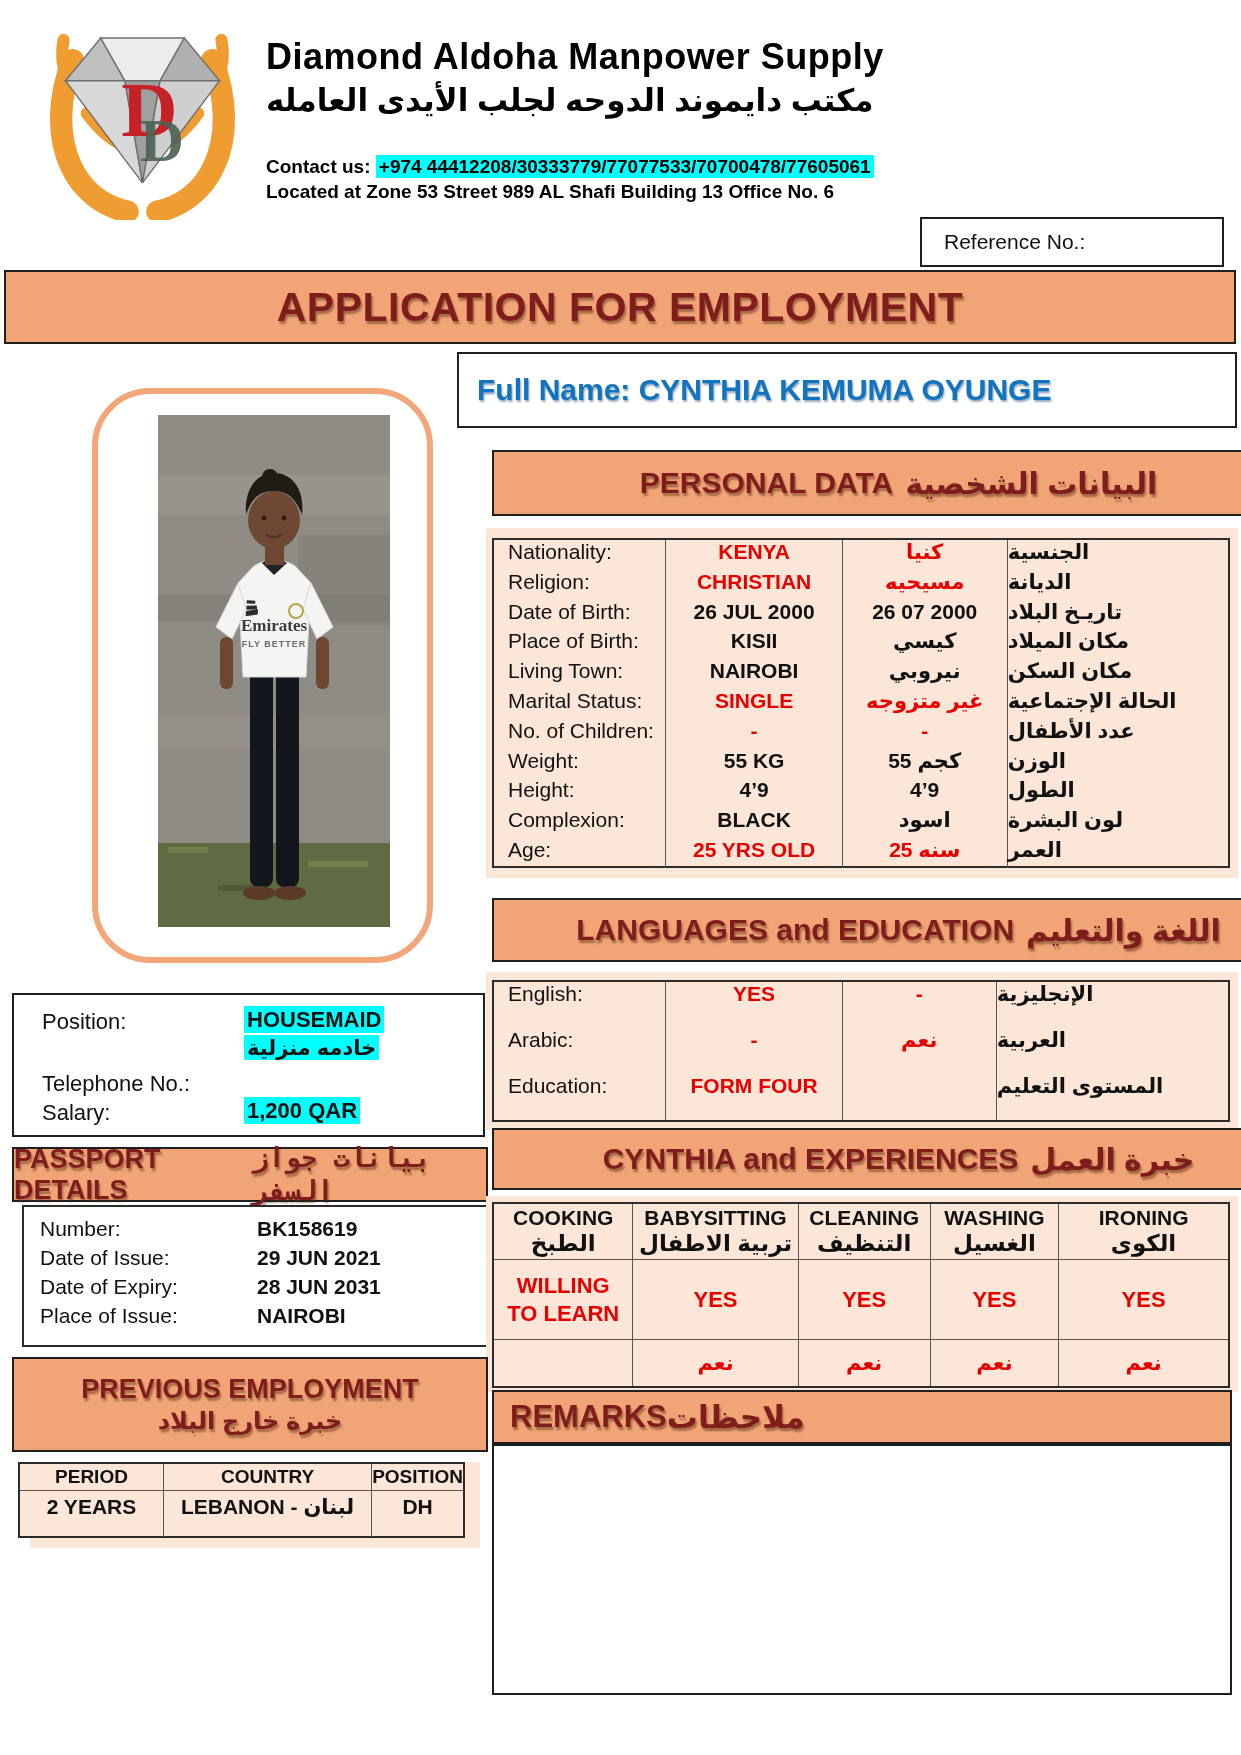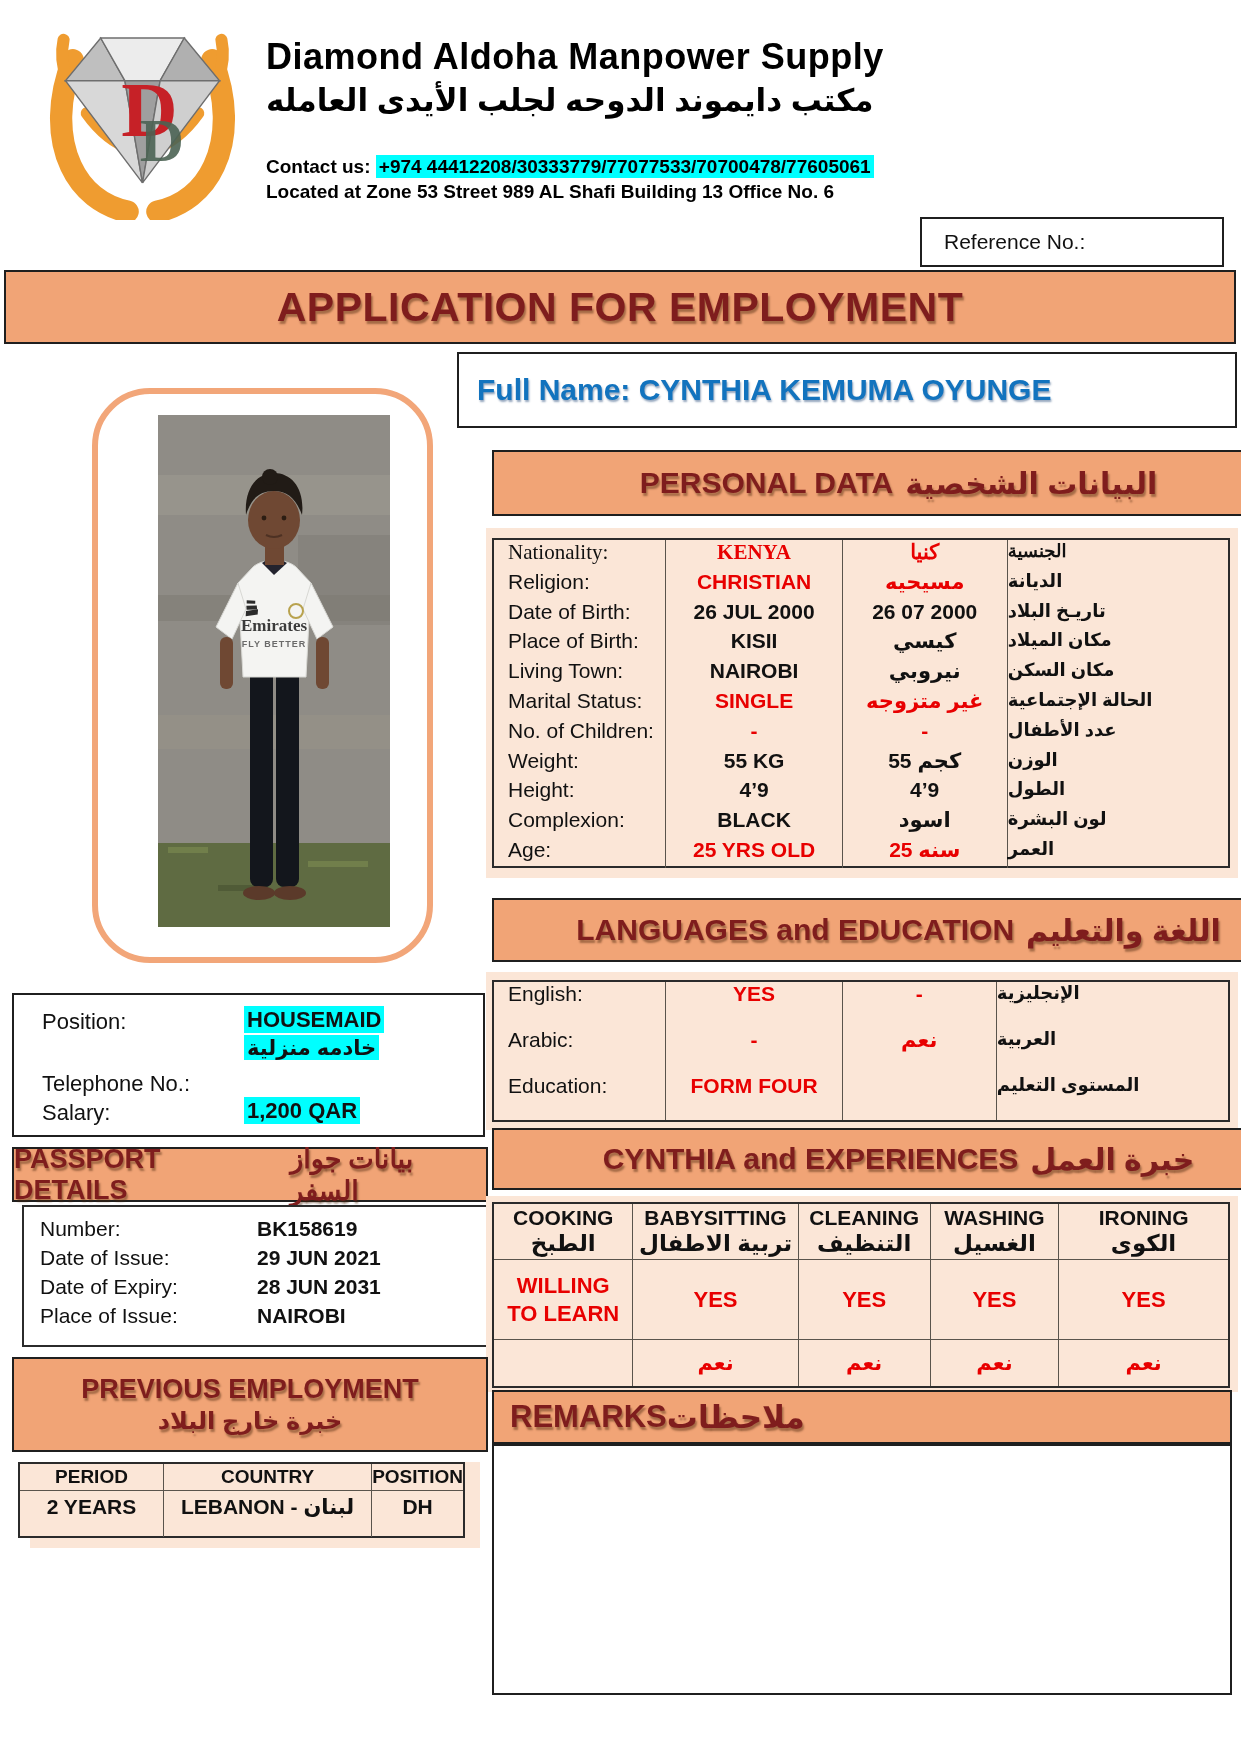--- a/index.html
+++ b/index.html
@@ -35,32 +35,32 @@
 
   
   .backing{background:var(--table_bg);}
   .sec-banner{width:813px;height:64px;font-size:30px;}
   .tbl{box-sizing:border-box;border:2px solid #2b2b2b;background:var(--table_bg);}
   .prow{display:grid;align-items:center;}
   .prow>span{display:block;box-sizing:border-box;white-space:nowrap;overflow:visible;}
   .cell-line{border-right:1.5px solid #5a544c;height:100%;display:flex;align-items:center;}
   .c1{padding-left:14px;font-size:21px;font-weight:400;justify-content:flex-start;}
   .c2,.c3{justify-content:center;font-weight:700;font-size:21px;text-align:center;}
-  .c4{justify-content:flex-end;padding-right:12px;font-weight:700;font-size:18px;border-right:none;}
+  .c4{justify-content:flex-end;padding-right:12px;font-weight:700;font-size:21px;border-right:none;}
   .red{color:var(--red);}
   .blk{color:#111;}
 
   
   .pos-box{left:12px;top:993px;width:473px;height:144px;border:2.5px solid #1f1f1f;box-sizing:border-box;background:#fff;}
   .pos-box .lbl{position:absolute;left:28px;font-size:22px;font-weight:400;white-space:nowrap;}
   .pos-box .val{position:absolute;left:230px;font-size:22px;font-weight:800;white-space:nowrap;}
 
   
   .pass-banner{left:12px;top:1147px;width:476px;height:55px;font-size:27px;}
-  .pass-banner .ar{font-family:Liberation Serif, serif;font-weight:700;}
+  .pass-banner .ar{font-family:Liberation Mono, monospace;font-weight:700;}
   .pass-box{left:22px;top:1205px;width:466px;height:142px;border:2px solid #2b2b2b;box-sizing:border-box;background:#fff;}
   .pass-row{position:absolute;left:0;width:100%;height:29px;}
   .pass-row .lbl{position:absolute;left:16px;font-size:21px;font-weight:400;white-space:nowrap;}
   .pass-row .val{position:absolute;left:233px;font-size:21px;font-weight:700;white-space:nowrap;}
 
   
   .prev-banner{left:12px;top:1357px;width:476px;height:95px;flex-direction:column;justify-content:center;font-size:27px;line-height:1.25;}
   .prev-banner .ar{font-size:24px;margin-left:0;}
   .prev-backing{left:30px;top:1462px;width:450px;height:86px;}
   .prev-tbl{left:18px;top:1462px;width:447px;height:76px;}
@@ -169,21 +169,21 @@
       <text x="116" y="232" text-anchor="middle" font-size="9" font-weight="bold" fill="#6a6a6a" letter-spacing="1">FLY BETTER</text>
     </g>
   </svg>
 
   <div class="abs banner sec-banner" style="left:492px;top:450px;height:66px;">
     <span>PERSONAL DATA</span>
     <span class="ar">البيانات الشخصية</span>
   </div>
   <div class="abs backing" style="left:486px;top:528px;width:752px;height:350px;"></div>
   <div class="abs tbl" style="left:492px;top:538px;width:738px;height:330px;" id="personal-table">
-      <div class="prow" style="grid-template-columns: 23.5% 24% 22.5% 30%; height: 29.8px; font-family: Liberation Serif, serif;">
+      <div class="prow" style="grid-template-columns: 23.5% 24% 22.5% 30%; height: 29.8px;">
         <span class="cell-line c1">Nationality:</span>
         <span class="cell-line c2 red">KENYA</span>
         <span class="cell-line c3 red">كنيا</span>
         <span class="cell-line c4">الجنسية</span>
       </div>
       <div class="prow" style="grid-template-columns: 23.5% 24% 22.5% 30%; height: 29.8px;">
         <span class="cell-line c1">Religion:</span>
         <span class="cell-line c2 red">CHRISTIAN</span>
         <span class="cell-line c3 red">مسيحيه</span>
         <span class="cell-line c4">الديانة</span>

